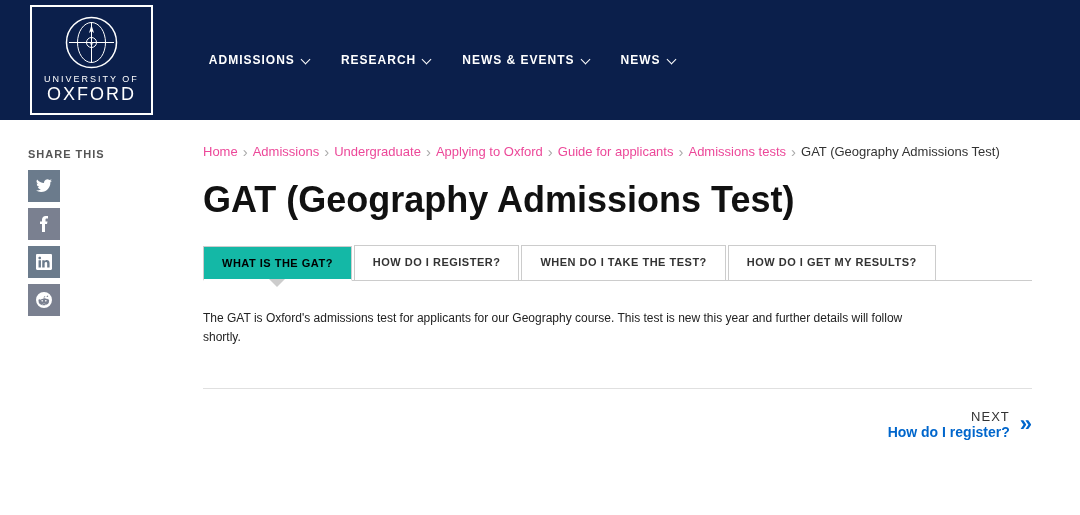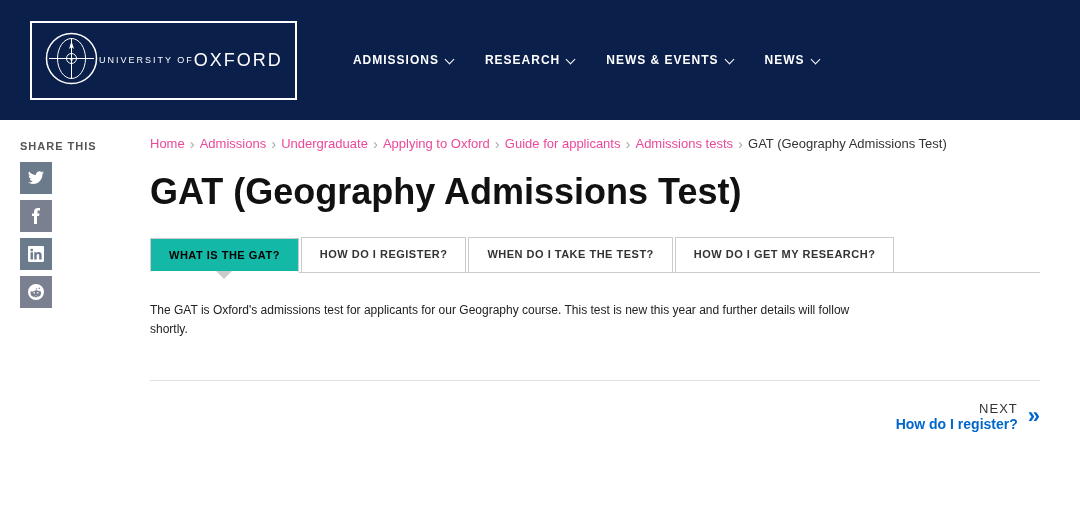--- a/index.html
+++ b/index.html
@@ -10,21 +10,21 @@
       background-color: #0b1f4b;
       display: flex;
       align-items: center;
       padding: 0 30px;
       height: 120px;
     }
     .logo-box {
       border: 2px solid #fff;
       padding: 8px 12px;
       display: flex;
-      flex-direction: row;
+      flex-direction: column;
       align-items: center;
       margin-right: 40px;
       min-width: 110px;
     }
     .logo-crest {
       width: 55px;
       height: 55px;
       margin-bottom: 4px;
     }
     .logo-text-top {
@@ -61,21 +61,22 @@
       border-width: 0 1.5px 1.5px 0;
       padding: 3px;
       transform: rotate(45deg);
       margin-left: 2px;
       margin-bottom: 2px;
     }
 
     
     .content-area {
       display: flex;
-      padding: 0;
+      padding: 8px;
+      gap: 45px;
     }
 
     
     .share-sidebar {
       width: 130px;
       padding: 20px 20px;
       flex-shrink: 0;
     }
     .share-label {
       font-size: 11px;
@@ -313,21 +314,21 @@
       <div class="tab active">
         <span>WHAT IS THE GAT?</span>
       </div>
       <div class="tab">
         <span>HOW DO I REGISTER?</span>
       </div>
       <div class="tab">
         <span>WHEN DO I TAKE THE TEST?</span>
       </div>
       <div class="tab">
-        <span>HOW DO I GET MY RESEARCH?</span>
+        <span>HOW DO I GET MY RESULTS?</span>
       </div>
     </div>
 
     <p class="body-text">The GAT is Oxford's admissions test for applicants for our Geography course. This test is new this year and further details will follow shortly.</p>
 
     <div class="next-nav">
       <div class="next-label">
         <div class="next-title">NEXT</div>
         <div class="next-link">How do I register?</div>
       </div>

